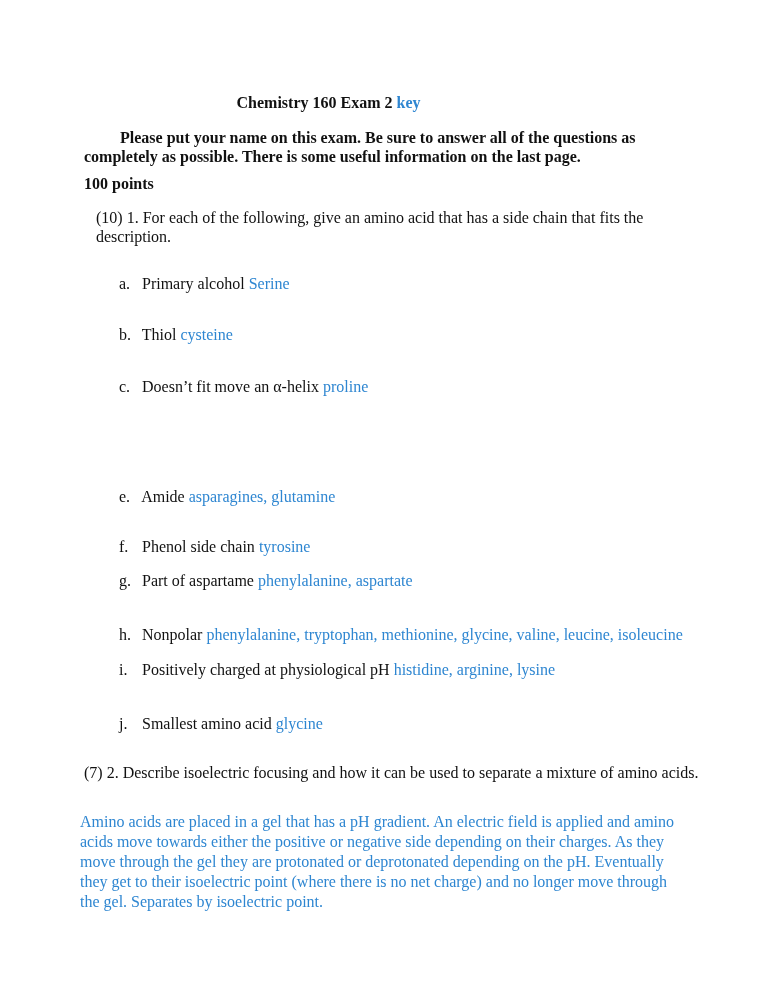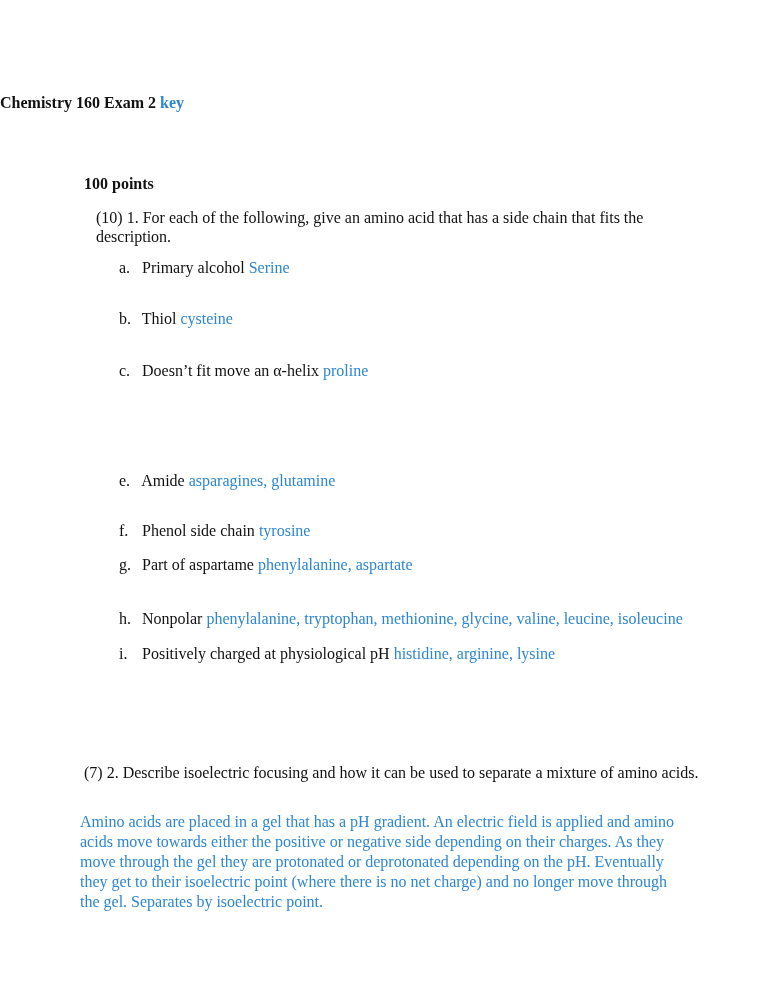--- a/index.html
+++ b/index.html
@@ -18,20 +18,21 @@
     }
     .page {
       position: absolute;
       left: 0; top: 0;
       width: 768px; height: 994px;
     }
     .abs { position: absolute; white-space: nowrap; }
     .title {
       top: 94px;
       left: 0; width: 657px;
+      text-align: center;
       font-weight: bold;
       font-size: 16px;
     }
     .blue { color: #2e86d1; }
     .instructions {
       position: absolute;
       top: 128px;
       left: 84px;
       width: 600px;
       font-weight: bold;
@@ -48,20 +49,21 @@
       top: 208px; left: 84px;
       width: 590px;
       line-height: 19px;
       white-space: normal;
       margin-left: 12px;
     }
     .item {
       position: absolute;
       left: 119px;
       white-space: nowrap;
+      margin-top: 16px;
     }
     .item .letter {
       display: inline-block;
       width: 19px;
     }
     .q2 {
       top: 764px; left: 84px;
     }
     .answer2 {
       position: absolute;
@@ -75,20 +77,21 @@
 </head>
 <body>
 
 <div class="page">
 
   <div class="abs title">
     <span>Chemistry 160 Exam 2</span>
     <span class="blue">key</span>
   </div>
 
+  <div class="instructions"><span class="indent"></span><span>Please put your name on this exam.  Be sure to answer all of the questions as completely as possible.  There is some useful information on the last page.</span></div>
 
   <div class="abs points-total">100 points</div>
 
   <div class="q1">(10) 1. For each of the following, give an amino acid that has a side chain that fits the description.</div>
 
   <div class="item" style="top:259px">
     <span class="letter">a.</span>
     <span>Primary alcohol</span>
     <span class="blue">Serine</span>
   </div>
@@ -129,18 +132,23 @@
     <span>Nonpolar</span>
     <span class="blue">phenylalanine, tryptophan, methionine, glycine, valine, leucine, isoleucine</span>
   </div>
 
   <div class="item" style="top:645px">
     <span class="letter">i.</span>
     <span>Positively charged at physiological pH</span>
     <span class="blue">histidine, arginine, lysine</span>
   </div>
 
+  <div class="item" style="top:699px">
+    <span class="letter">j.</span>
+    <span>Smallest amino acid</span>
+    <span class="blue">glycine</span>
+  </div>
 
   <div class="abs q2">(7) 2. Describe isoelectric focusing and how it can be used to separate a mixture of amino acids.</div>
 
   <div class="answer2">Amino acids are placed in a gel that has a pH gradient.  An electric field is applied and amino acids move towards either the positive or negative side depending on their charges.  As they move through the gel they are protonated or deprotonated depending on the pH.  Eventually they get to their isoelectric point (where there is no net charge) and no longer move through the gel.  Separates by isoelectric point.</div>
 
 </div>
 
 </body></html>

